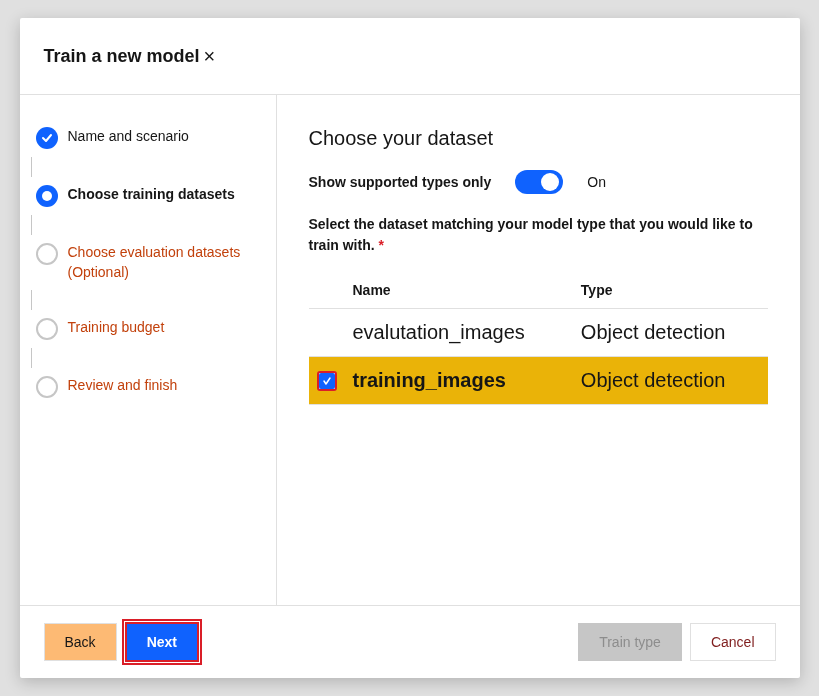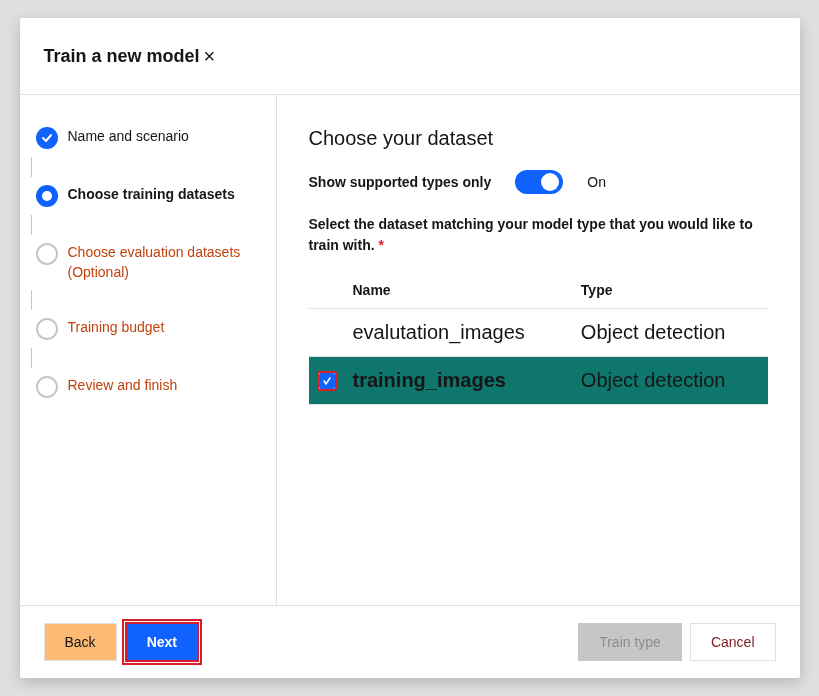--- a/index.html
+++ b/index.html
@@ -172,21 +172,21 @@
       border-bottom: 1px solid #e0e0e0;
       color: #161616;
     }
     .dataset-table td {
       padding: 12px 8px;
       font-size: 20px;
       color: #161616;
       border-bottom: 1px solid #e0e0e0;
     }
     .dataset-table tr.selected {
-      background: #0f766e;
+      background: #eab308;
     }
     .radio-cell {
       width: 36px;
       padding-left: 4px;
     }
     .radio-wrapper {
       width: 20px;
       height: 20px;
       border: 2px solid #da1e28;
       border-radius: 3px;

